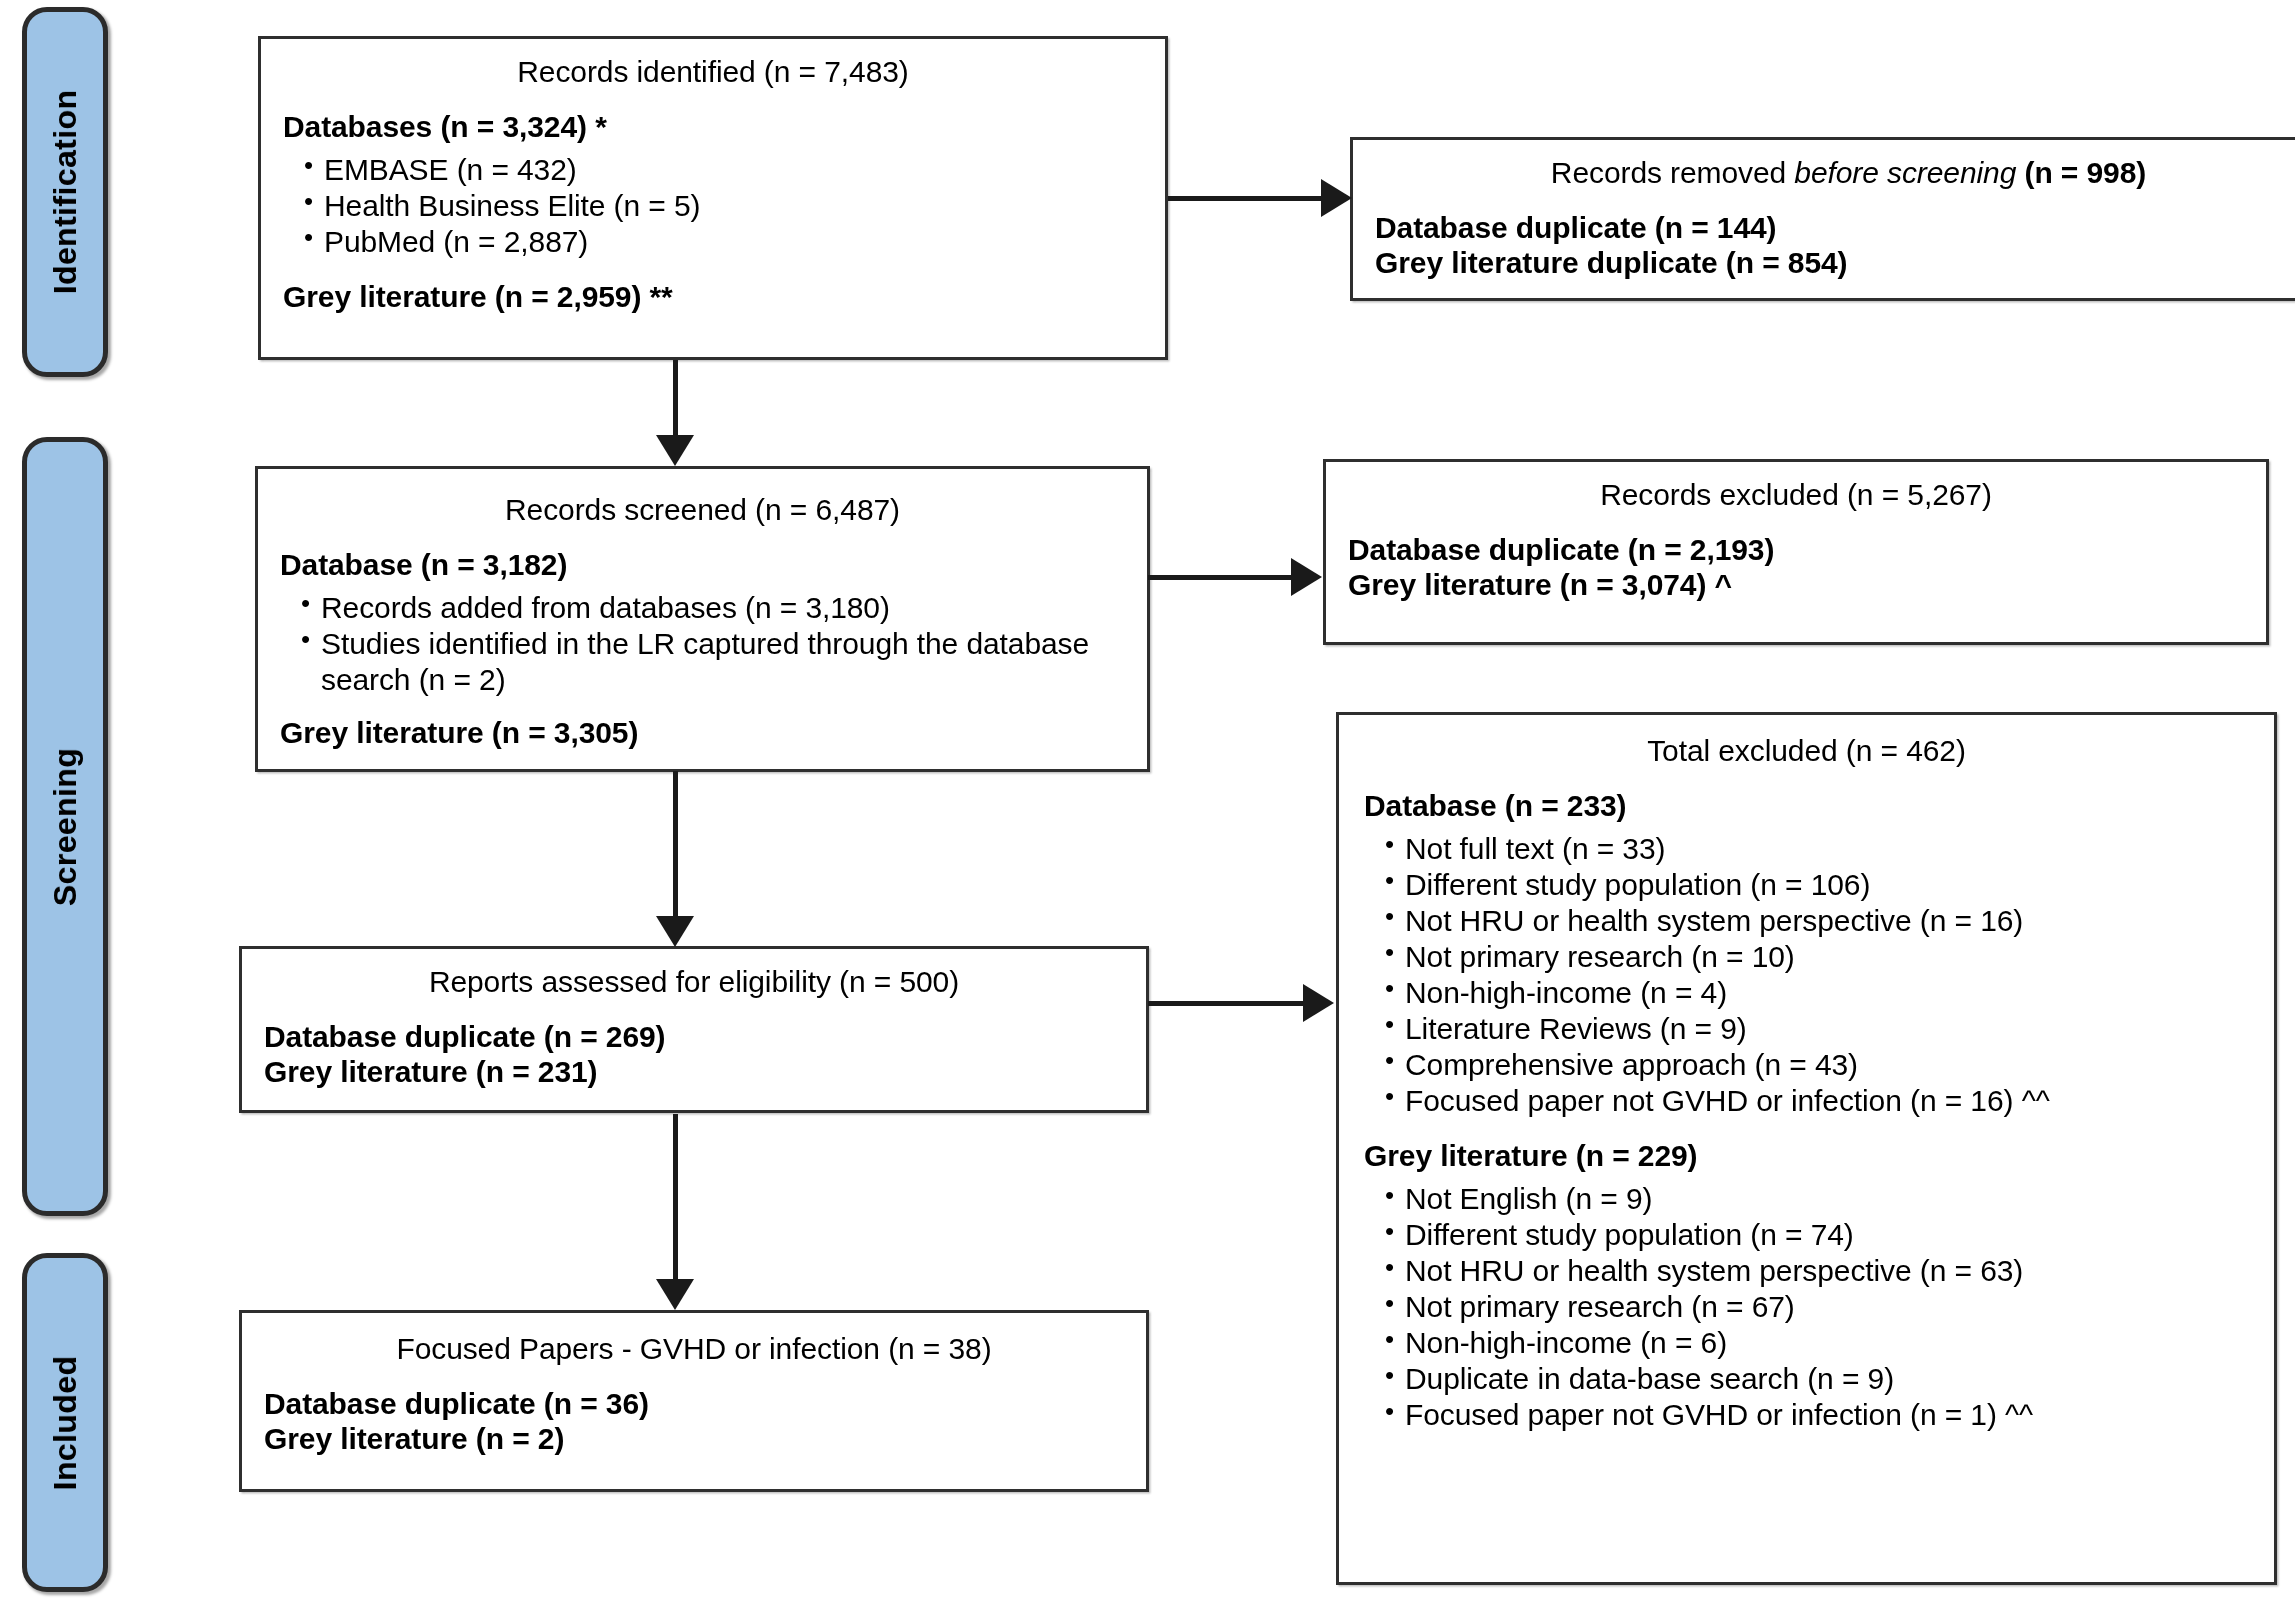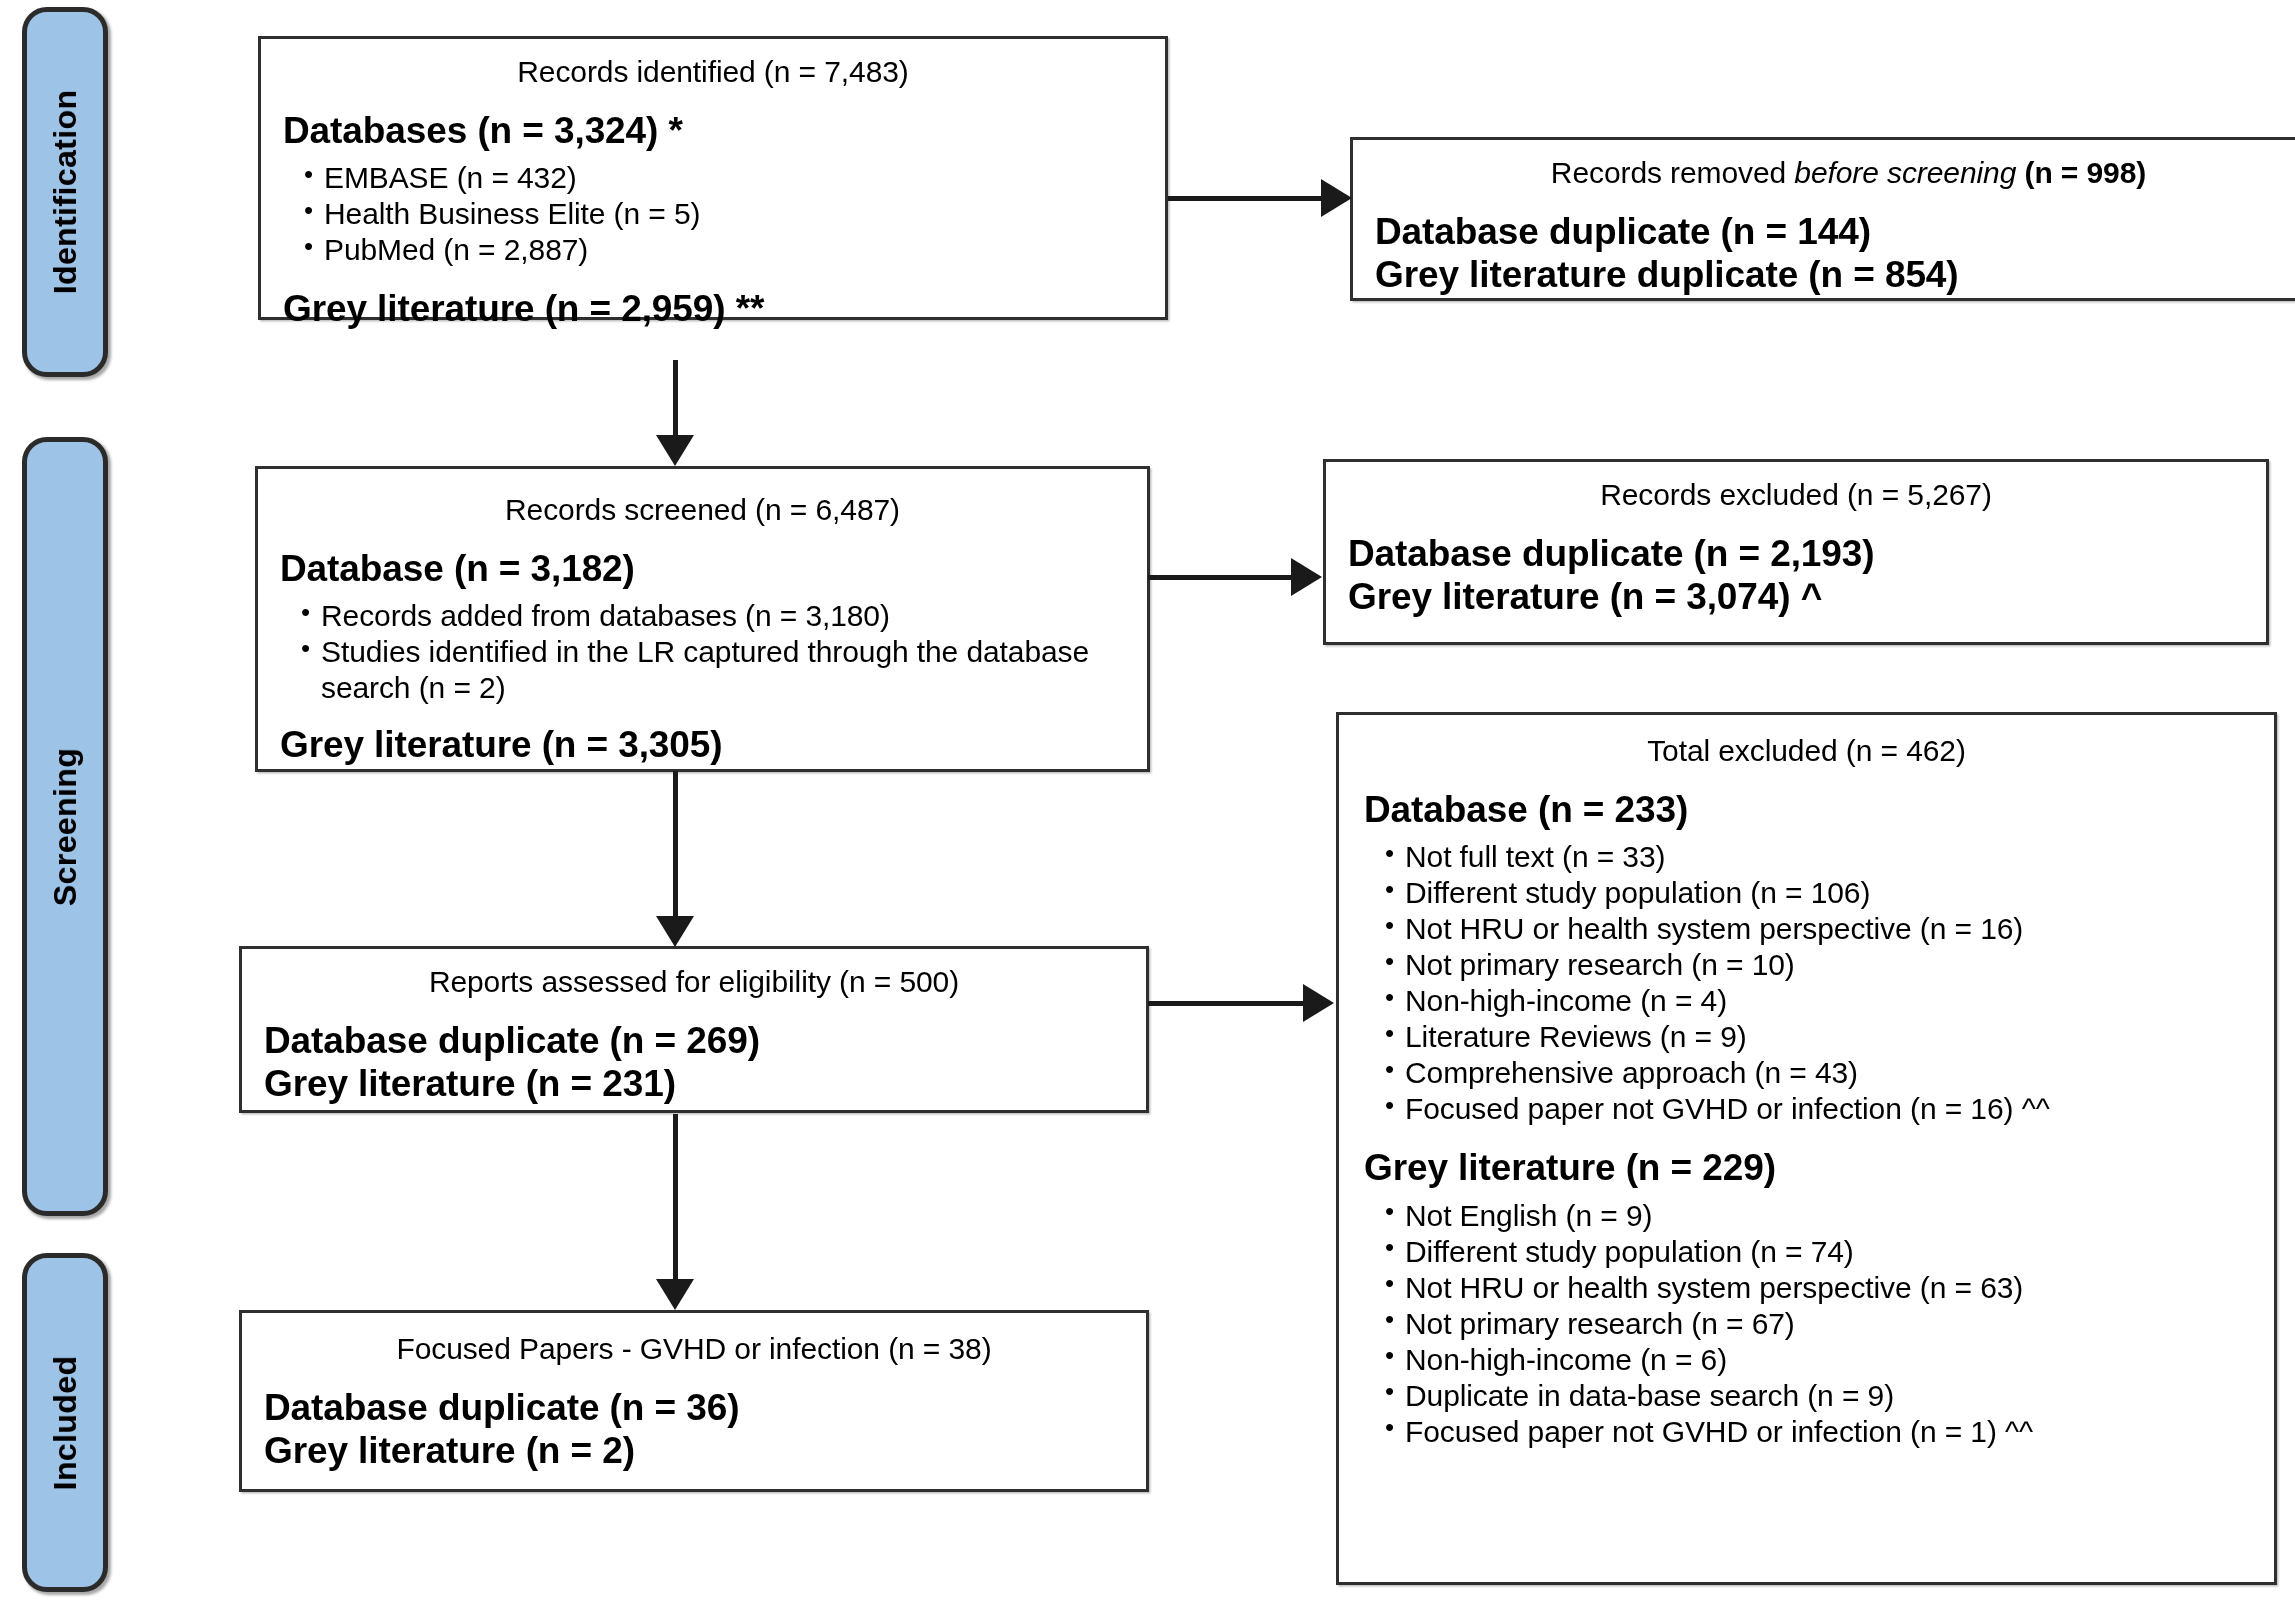--- a/index.html
+++ b/index.html
@@ -48,21 +48,21 @@
     box-shadow: 2.2px 2.2px 2.2px rgba(0,0,0,0.30);
   }
   .box-title {
     text-align: center;
     font-size: 30px;
     line-height: 1.15;
     white-space: nowrap;
     letter-spacing: -0.1px;
   }
   .box-line {
-    font-size: 37px;
+    font-size: 30px;
     line-height: 1.18;
     letter-spacing: -0.1px;
   }
   b { font-weight: bold; }
   i { font-style: italic; }
   .bullets {
     list-style: none;
     margin: 8px;
     padding: 0;
   }
@@ -120,21 +120,21 @@
   </div>
 
   <div class="stage-tab" style="left:22px; top:437px; width:86px; height:779px;">
     <span class="stage-label">Screening</span>
   </div>
 
   <div class="stage-tab" style="left:22px; top:1253px; width:86px; height:339px;">
     <span class="stage-label">Included</span>
   </div>
 
-  <div class="flow-box" style="left:258px; top:36px; width:910px; height:284px; padding:16px 22px;">
+  <div class="flow-box" style="left:258px; top:36px; width:910px; height:324px; padding:16px 22px;">
     <div class="box-title">Records identified (n = 7,483)</div>
     <div class="box-line pad-top-10">
       <b>Databases (n = 3,324) *</b>
     </div>
     <ul class="bullets">
       <li>EMBASE  (n = 432)</li>
       <li>Health Business Elite (n = 5)</li>
       <li>PubMed (n = 2,887)</li>
     </ul>
     <div class="box-line pad-top-10">

